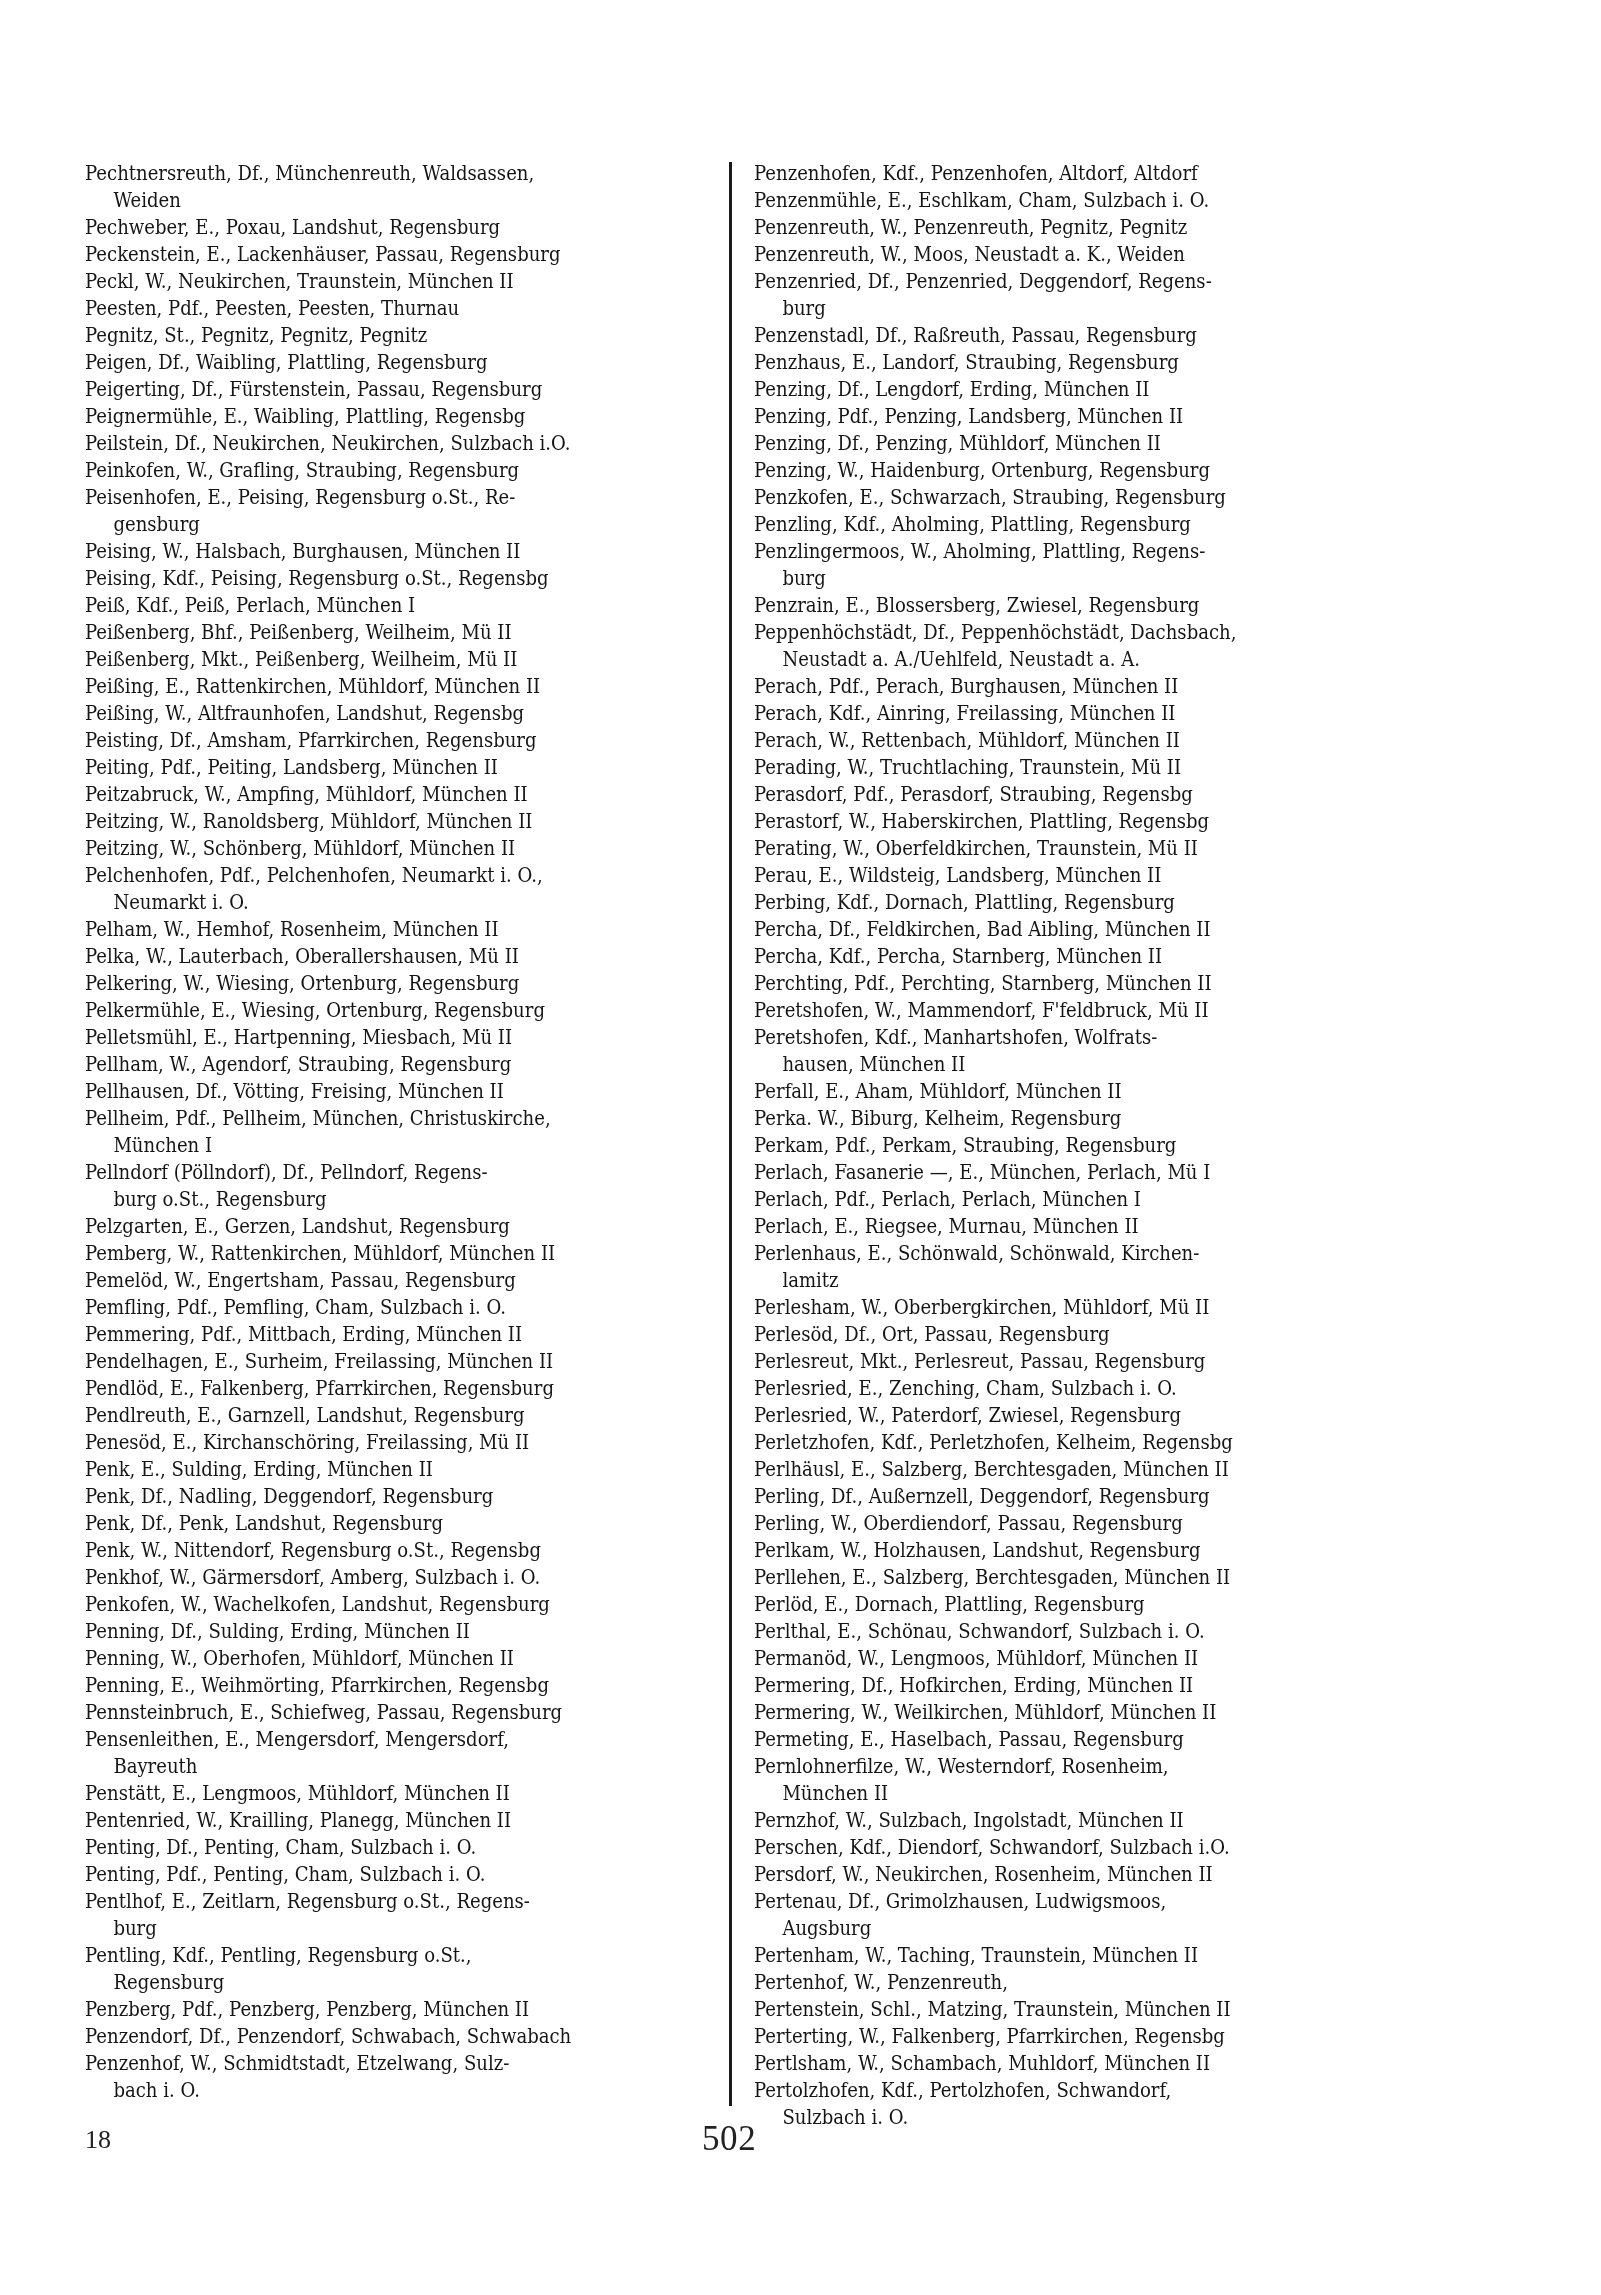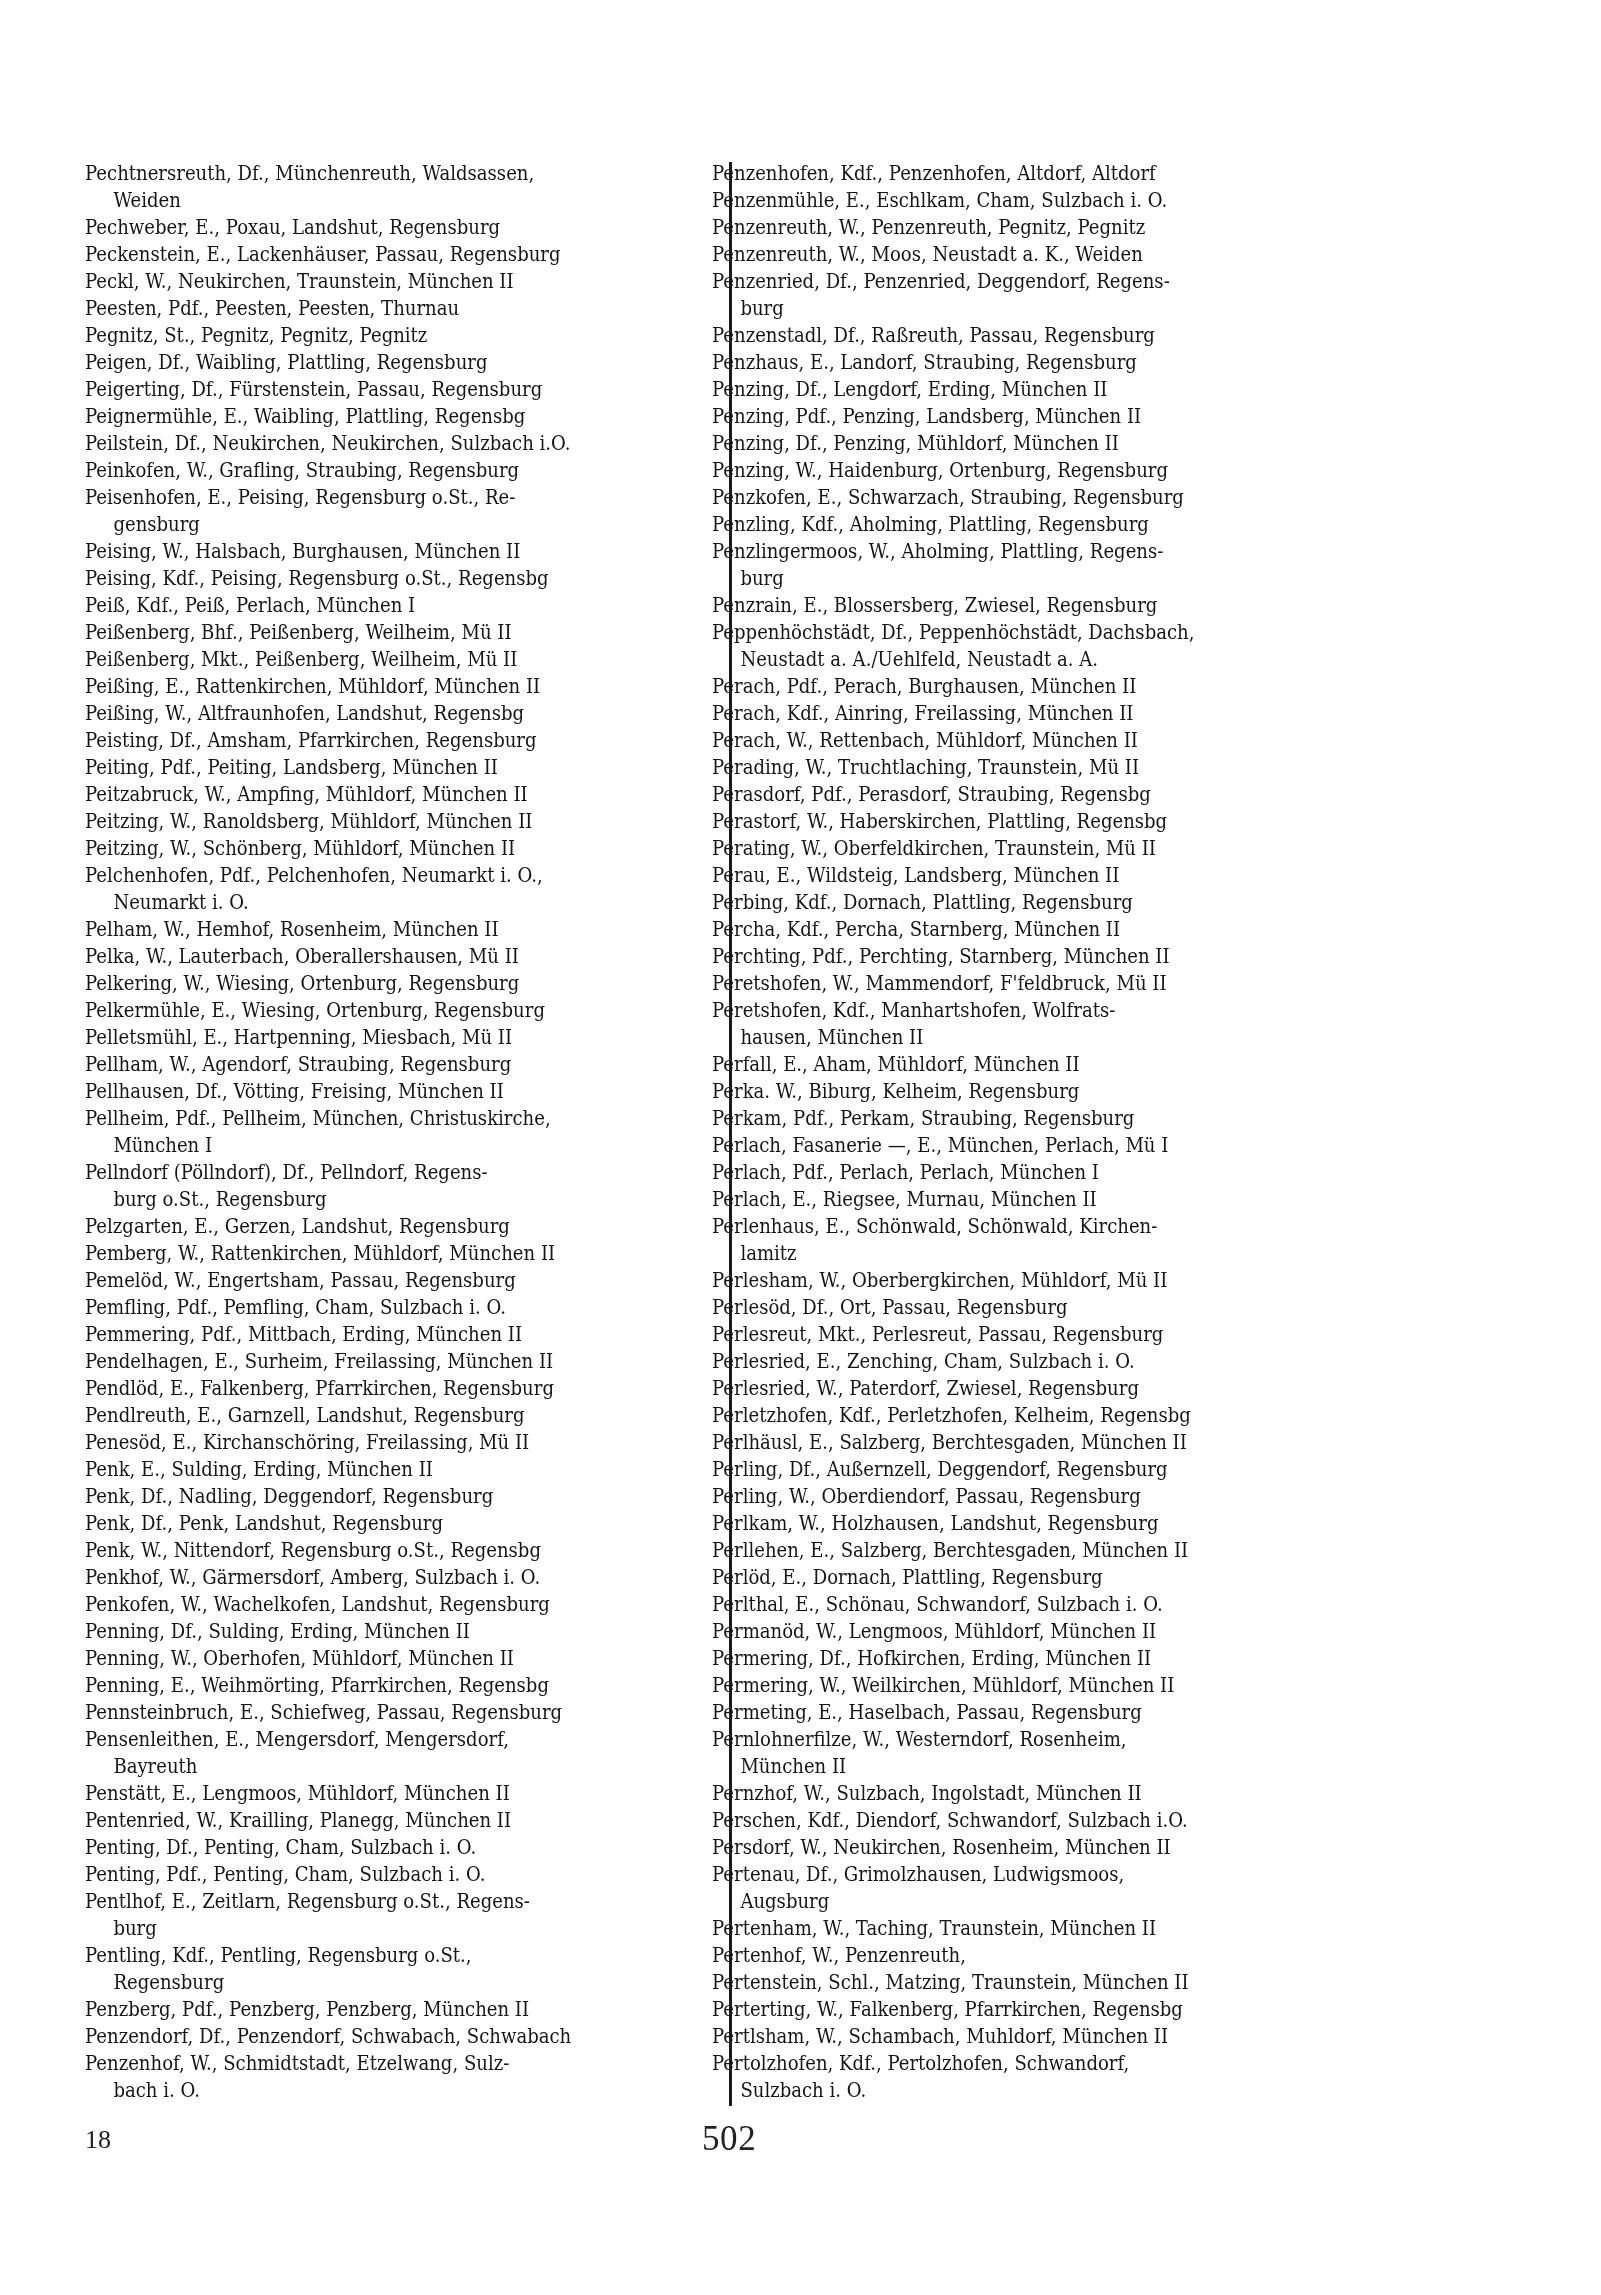--- a/index.html
+++ b/index.html
@@ -1,20 +1,20 @@
 <!DOCTYPE html>
 <html style="font-size:9px"><head>
 <meta charset="utf-8">
 <style>
   html, body { margin: 0; padding: 0; background: #ffffff; }
   body { width: 1601px; height: 2295px; position: relative; overflow: hidden; }
   .page { position: absolute; left: 0; top: 0; width: 1601px; height: 2295px; background: #fff; color: #111; }
   .column { position: absolute; top: 160px; }
   .col-left { left: 85px; width: 637px; }
-  .col-right { left: 712px; width: 641px; }
+  .col-right { left: 754px; width: 641px; }
   .line {
     height: 27px; line-height: 27px;
     font-family: "DejaVu Serif", serif;
     font-size: 21px;
     white-space: nowrap;
     transform-origin: 0 50%;
     transform: scaleX(0.86);
     width: 740px;
     overflow: visible;
     color: #151515;
@@ -302,20 +302,23 @@
       <div>
         <div class="line">Perating, W., Oberfeldkirchen, Traunstein, Mü II</div>
       </div>
       <div>
         <div class="line">Perau, E., Wildsteig, Landsberg, München II</div>
       </div>
       <div>
         <div class="line">Perbing, Kdf., Dornach, Plattling, Regensburg</div>
       </div>
       <div>
+        <div class="line">Percha, Df., Feldkirchen, Bad Aibling, München II</div>
+      </div>
+      <div>
         <div class="line">Percha, Kdf., Percha, Starnberg, München II</div>
       </div>
       <div>
         <div class="line">Perchting, Pdf., Perchting, Starnberg, München II</div>
       </div>
       <div>
         <div class="line">Peretshofen, W., Mammendorf, F'feldbruck, Mü II</div>
       </div>
       <div>
         <div class="line">Peretshofen, Kdf., Manhartshofen, Wolfrats-</div>

